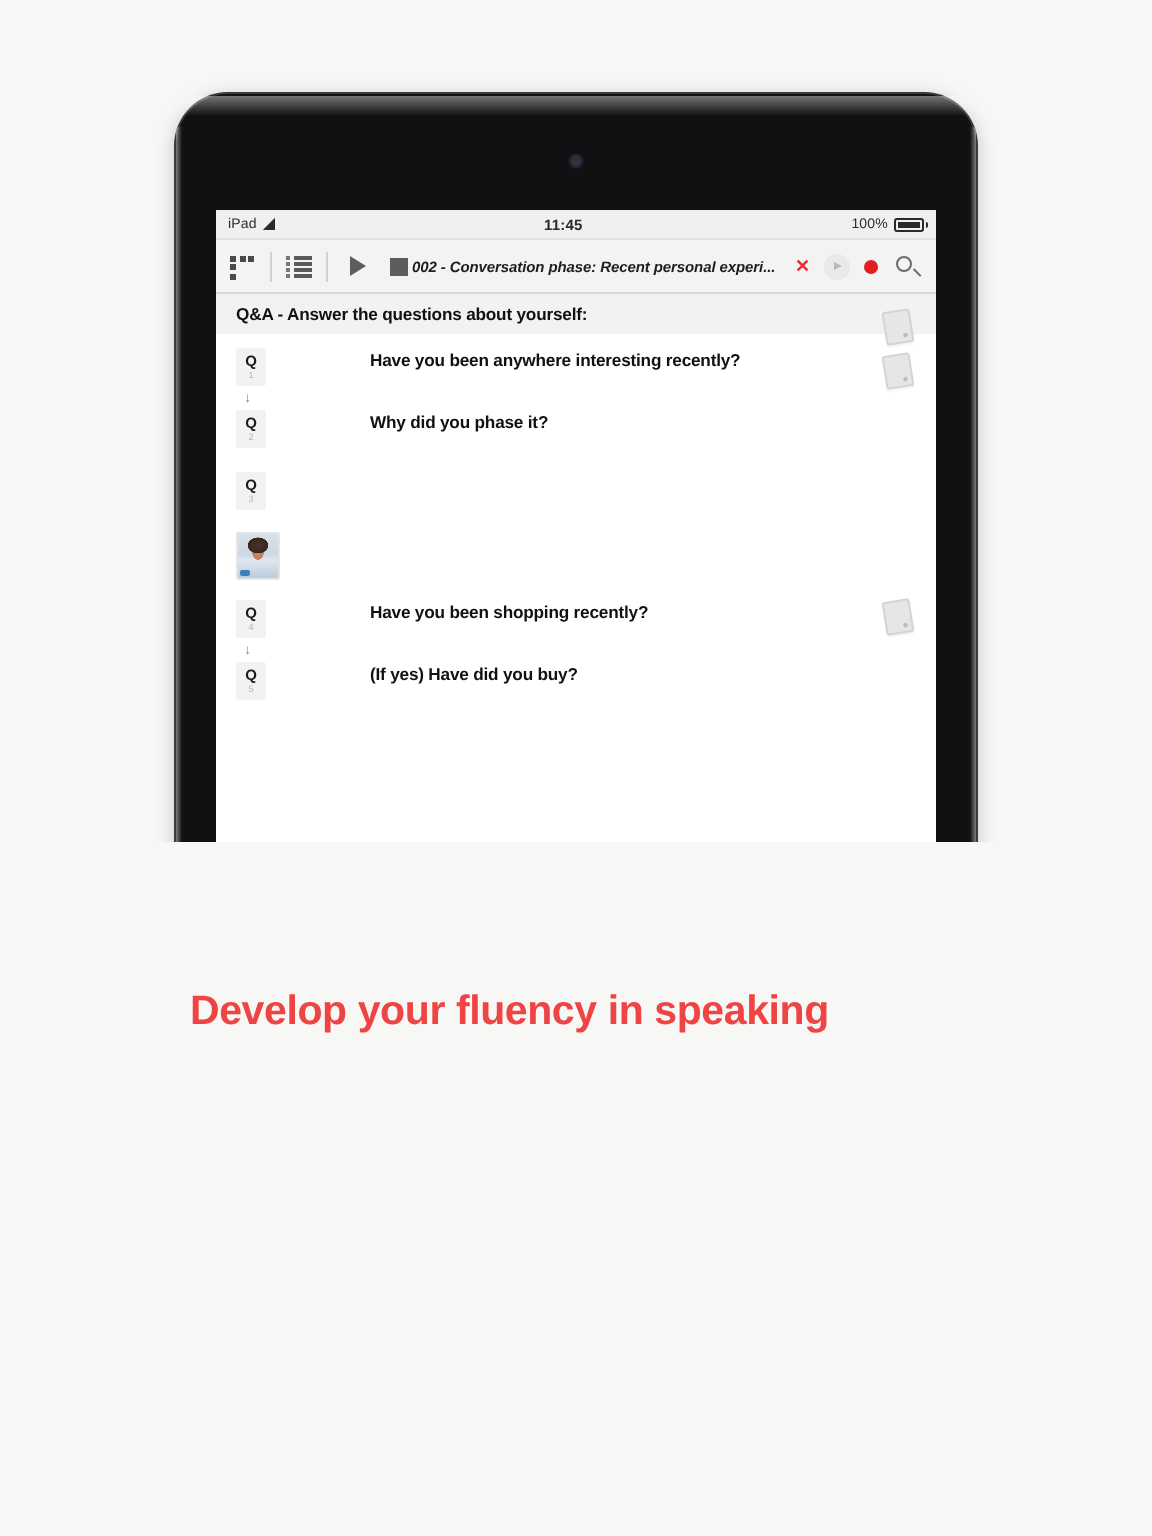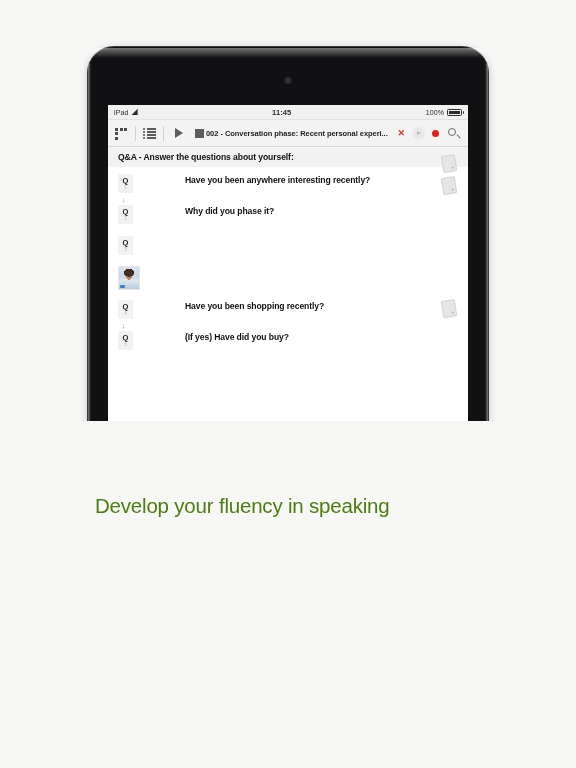--- a/index.html
+++ b/index.html
@@ -172,20 +172,21 @@
   .track-title {
     margin-left: 2px;
     font-size: 7.5px;
     color: #1d1d1d;
     font-weight: bold;
     white-space: nowrap;
     overflow: hidden;
     text-overflow: ellipsis;
     flex: 1;
     letter-spacing: -0.05px;
+    font-style: italic;
   }
   .rec-group { display: flex; align-items: center; gap: 7px; margin-right: 9px; }
   .rec-x {
     color: #e03131;
     font-size: 9px;
     font-weight: bold;
     line-height: 1;
   }
   .rec-play {
     width: 13px; height: 13px;
@@ -354,22 +355,22 @@
   
   .caption {
     position: absolute;
     left: 95px;
     top: 493px;
     width: 400px;
   }
   .caption h1 {
     margin: 0 0 14px 0;
     font-size: 20.5px;
-    font-weight: normal;
-    color: #4d7c0f;
+    font-weight: bold;
+    color: #ef4444;
     letter-spacing: -0.2px;
     line-height: 26px;
   }
   .caption p {
     margin: 0;
     font-size: 12.6px;
     line-height: 19.3px;
     color: #9a9a9a;
     letter-spacing: -0.05px;
     max-width: 380px;

